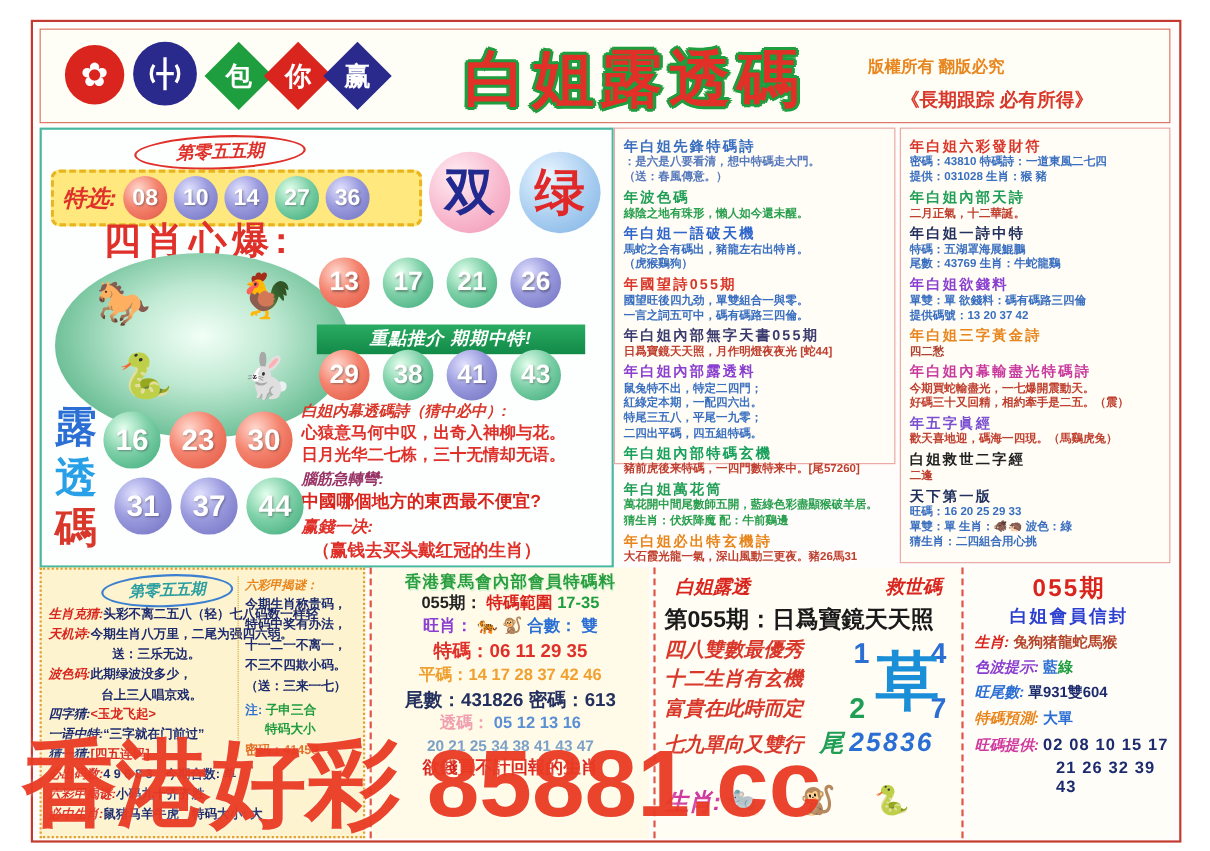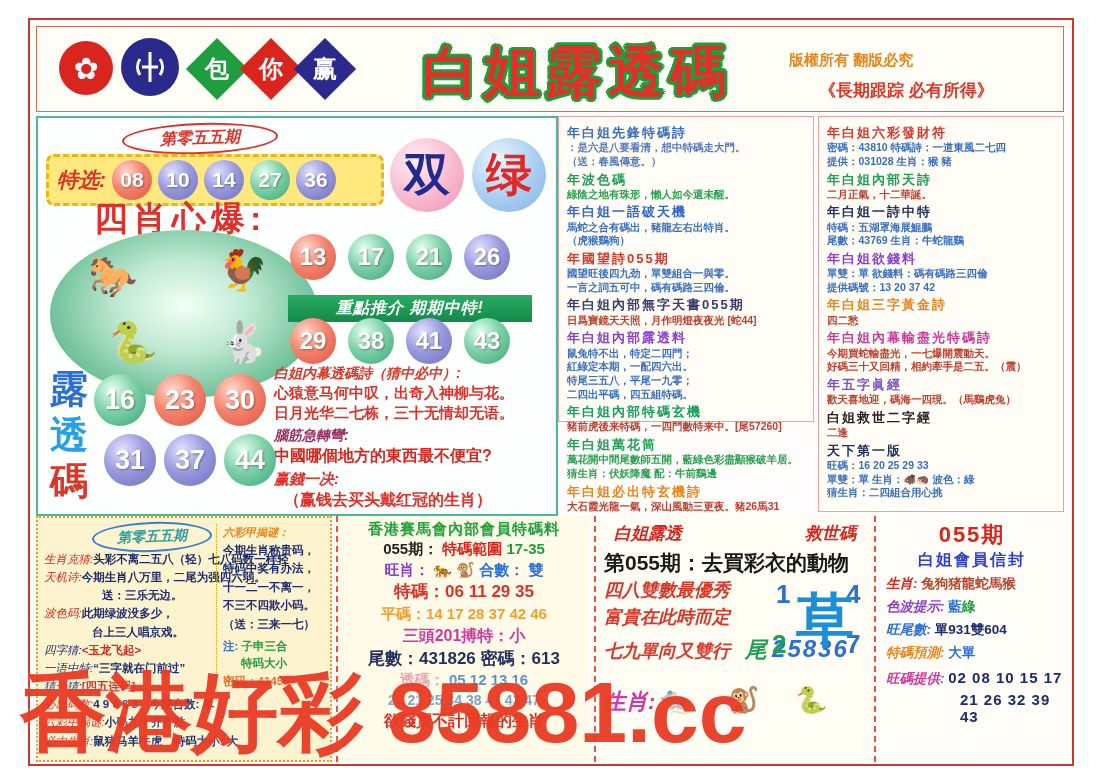--- a/index.html
+++ b/index.html
@@ -71,21 +71,21 @@
   .b-r5{color:#c04030}.b-r6{color:#c04030}.b-r7{color:#c04030}.b-r8{color:#3a6fc0}
   
   .panel-a{left:36px;top:516px;width:296px;height:246px;background:#fdf3cf;border:2px dotted #e0a030;box-sizing:border-box}
   .panel-b{left:336px;top:516px;width:254px;height:246px;background:#fffbe8;border-left:2px dashed #e05545;box-sizing:border-box;text-align:center;padding:4px 2px}
   .panel-c{left:594px;top:516px;width:282px;height:246px;background:#fffdf4;border-left:2px dashed #e05545;border-right:2px dashed #e05545;box-sizing:border-box;padding:4px 8px}
   .panel-d{left:880px;top:516px;width:184px;height:246px;background:#fffdf8;box-sizing:border-box;padding:4px 6px;text-align:center}
   .a-oval{left:54px;top:4px;width:116px;height:26px;border:2px solid #3a7fd0;border-radius:50%;color:#2a9ea0;
      font-size:14px;font-weight:bold;font-style:italic;display:flex;align-items:center;justify-content:center;transform:rotate(-2deg)}
   .a-left{left:6px;top:32px;width:166px}
   .a-row{font-size:11.5px;line-height:1.58;white-space:nowrap}
-  .a-lab{font-weight:400;font-style:italic}
+  .a-lab{font-weight:700;font-style:italic}
   .a-val{font-weight:bold;color:#1c2a6e}
   .lab-red{color:#d9251d}.lab-navy{color:#1c2a6e}.val-red{color:#d9251d}
   .a-right{left:178px;top:6px;width:114px;border-left:1px dotted #d0a020;padding-left:6px;box-sizing:border-box}
   .a-r-h{font-size:11px;font-weight:900;font-style:italic;color:#e8851c;line-height:1.5}
   .a-r-l{font-size:11.5px;font-weight:bold;color:#1c2a6e;line-height:1.62}
   .a-note{font-size:11.5px;line-height:1.5;margin-top:4px}
   .a-note .n-lab{color:#2b6fd4;font-weight:900}
   .a-note .n-val{color:#1f9e3f;font-weight:900}
   .a-code{font-size:11.5px;font-weight:bold;color:#e06a20;margin-top:2px}
   .b-h{font-size:15px;font-weight:900;color:#2a9e3f;letter-spacing:1px;text-shadow:1px 1px 0 #d6f5d6}
@@ -286,40 +286,40 @@
     <span style="color:#1f9e3f">17-35</span>
   </div>
   <div class="b-line">
     <span style="color:#8a3fd0">旺肖：</span>
     <span>🐅 🐒</span>
     <span style="color:#2b6fd4">合數：</span>
     <span style="color:#2b6fd4">雙</span>
   </div>
   <div class="b-line" style="color:#e0302a;font-size:17px">特碼：06 11 29 35</div>
   <div class="b-line" style="color:#f0a030">平碼：14 17 28 37 42 46</div>
-  <div class="b-line" style="color:#d03a9e;font-size:16px">三頭201搏特：小</div>
   <div class="b-line" style="color:#23305e;font-size:17px">尾數：431826 密碼：613</div>
   <div class="b-line">
     <span style="color:#f0a0b0">透碼：</span>
     <span style="color:#5a8fd4">05 12 13 16</span>
   </div>
   <div class="b-line" style="color:#7aa0c8;font-size:14px">20 21 25 34 38 41 43 47</div>
   <div class="b-line" style="color:#d9251d;font-size:16px">欲錢買不計回報的生肖</div>
 </div>
 
 <div class="abs panel-c">
   <div class="c-head">
     <span class="c-script">白姐露透</span>
     <span class="c-script">救世碼</span>
   </div>
   <div class="c-issue">
-    <span>第055期：</span><span>去買彩衣的動物</span>
+    <span>第055期：</span><span>日爲寶鏡天天照</span>
   </div>
   <div style="position:relative">
     <div class="c-line">四八雙數最優秀</div>
+    <div class="c-line">十二生肖有玄機</div>
     <div class="c-line">富貴在此時而定</div>
     <div class="c-line">
       <span>七九單向又雙行</span>
       <span class="c-tail-lab" style="margin-left:10px">尾</span>
       <span class="c-tail-val">25836</span>
     </div>
     <span class="abs c-num" style="left:172px;top:2px;color:#2b6fd4">1</span>
     <span class="abs c-num" style="left:242px;top:2px;color:#2b6fd4">4</span>
     <span class="abs c-num" style="left:168px;top:52px;color:#1f9e55">2</span>
     <span class="abs c-num" style="left:242px;top:52px;color:#2b6fd4">7</span>

